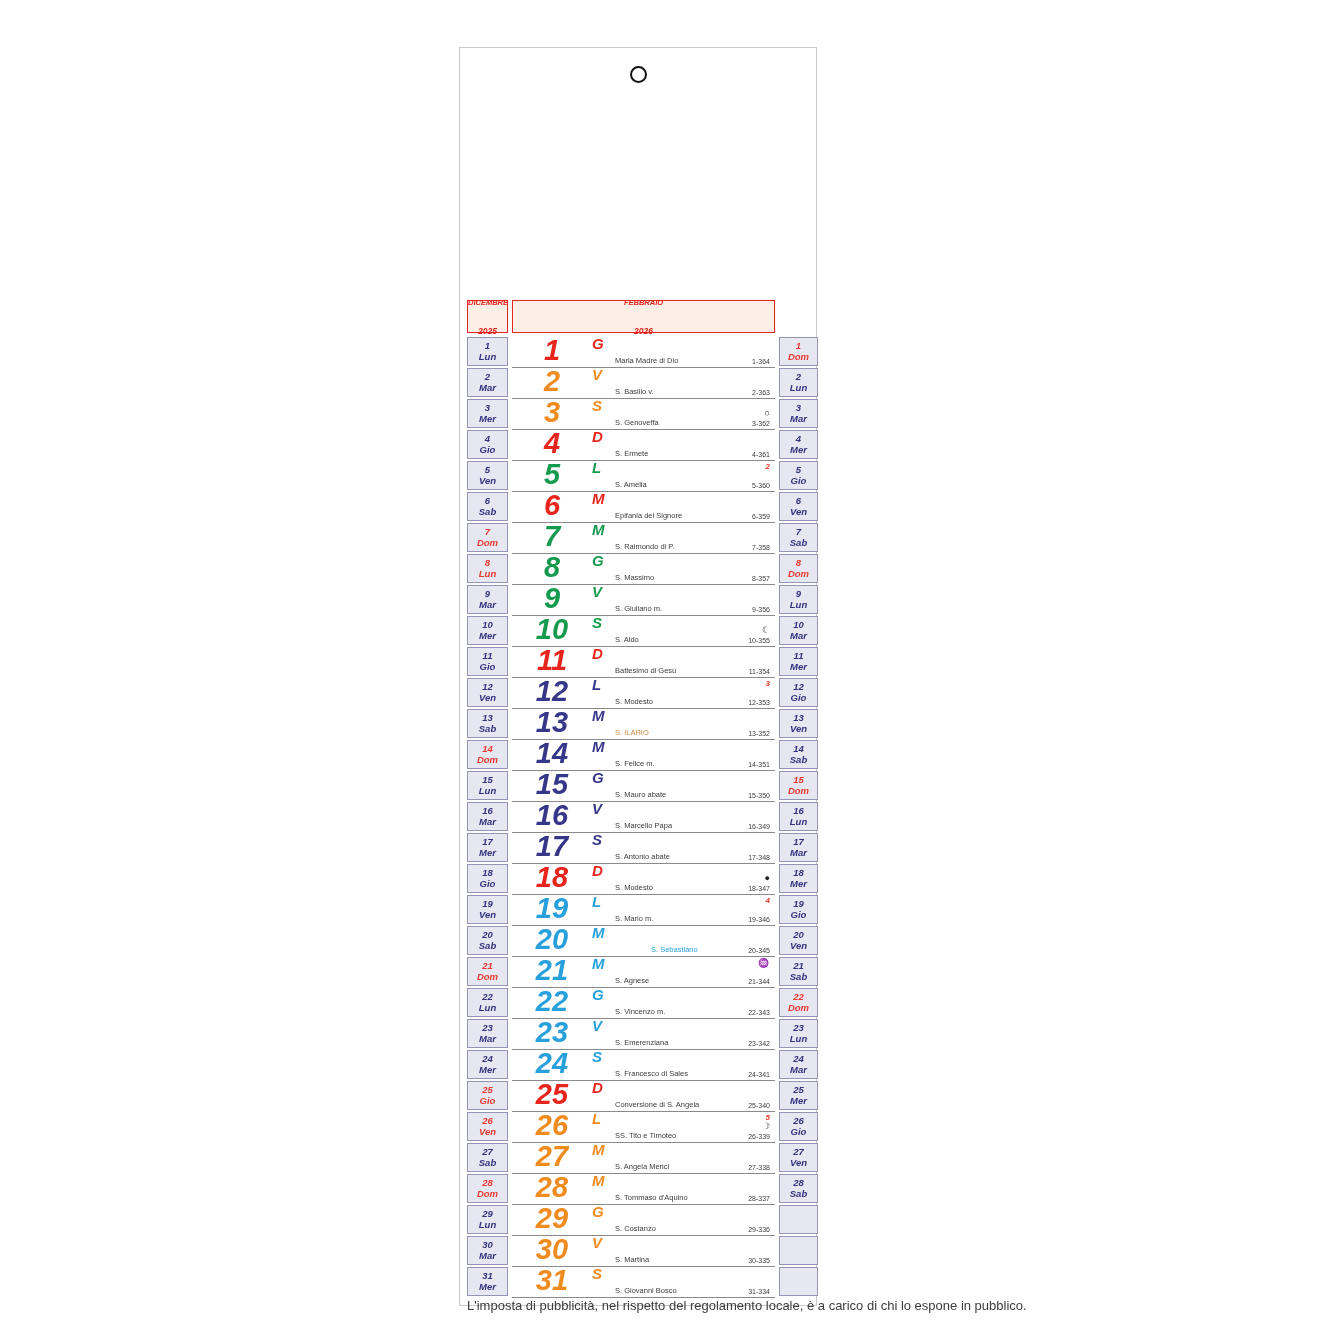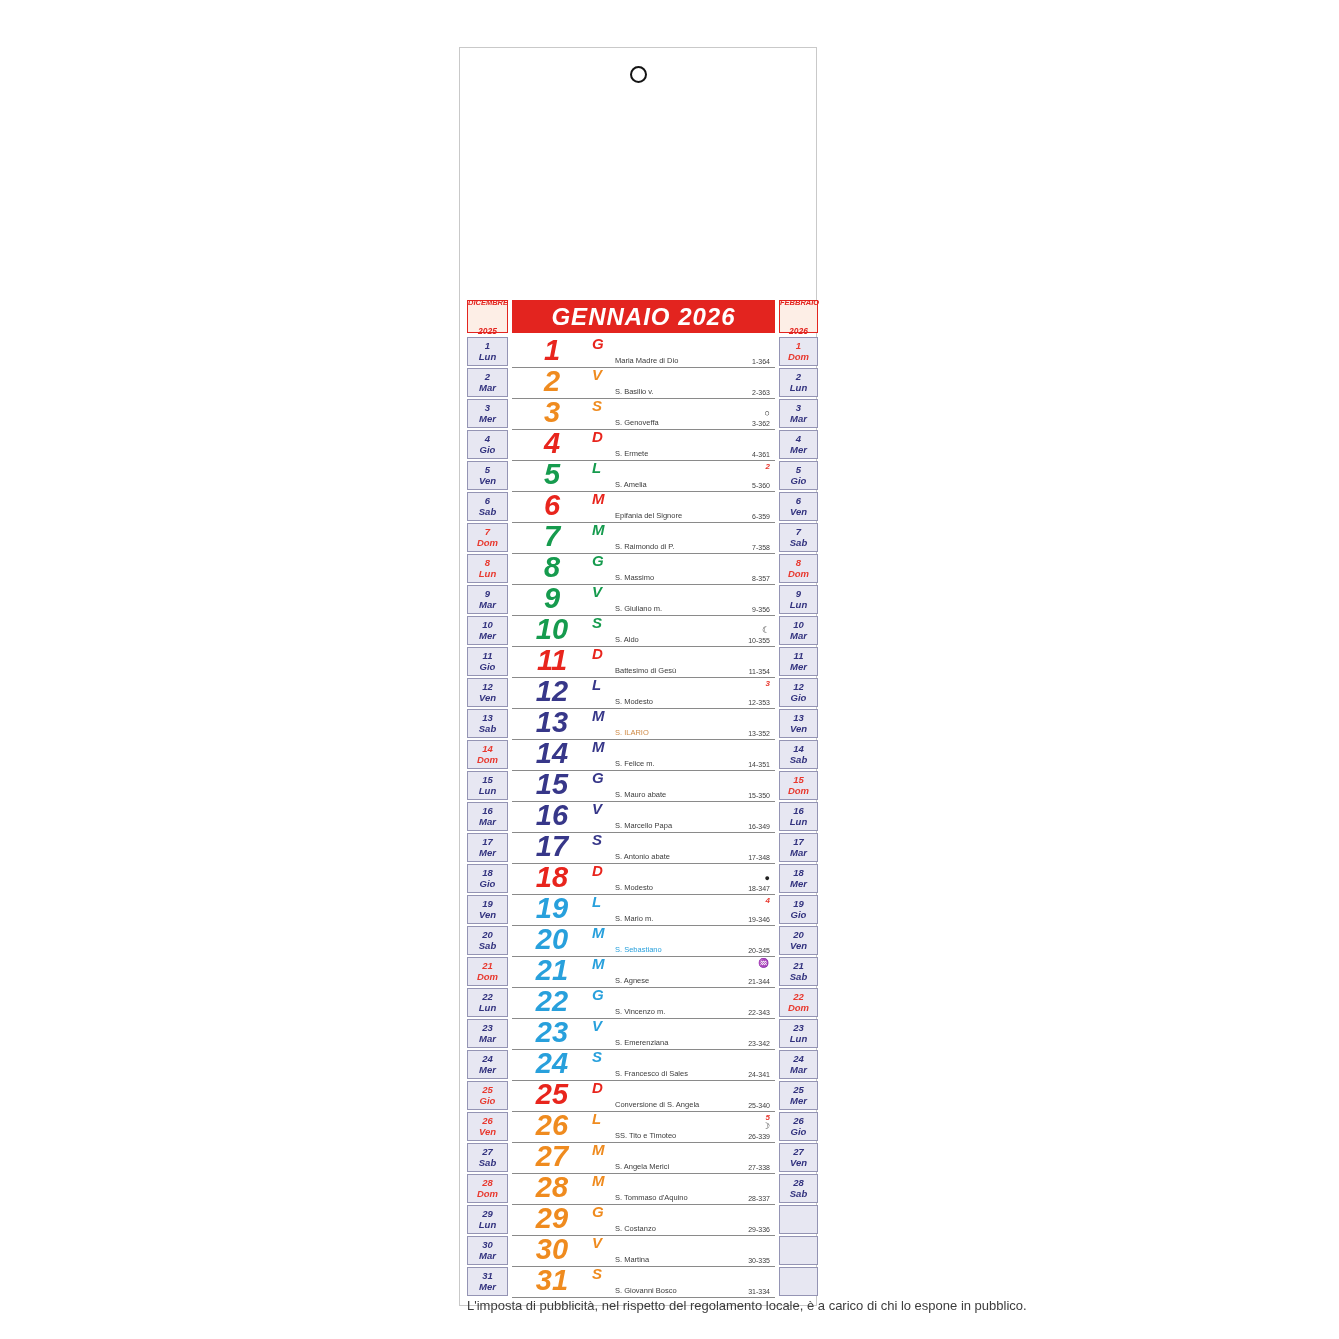--- a/index.html
+++ b/index.html
@@ -75,23 +75,20 @@
 
 <div class="page">
   <div class="hole"></div>
 
   <div class="cal">
     <div class="hdr-row">
       <div class="month-box">
         <span>DICEMBRE</span>
         <span class="yr">2025</span>
       </div>
-      <div class="main-bar">
-        <span>GENNAIO 2026</span>
-      </div>
       <div class="month-box">
         <span>FEBBRAIO</span>
         <span class="yr">2026</span>
       </div>
     </div>
     <div>
         <div class="cal-row">
           <div class="side-cell">
             <div>1</div>
             <div>Lun</div>
@@ -402,21 +399,21 @@
           </div>
         </div>
         <div class="cal-row">
           <div class="side-cell">
             <div>20</div>
             <div>Sab</div>
           </div>
           <div class="main-cell">
             <div class="bignum" style="color: rgb(40, 160, 220);">20</div>
             <div class="dletter" style="color: rgb(40, 160, 220);">M</div>
-            <div class="saint" style="color: rgb(40, 160, 220);">S. Sebastiano</div>
+            <div class="saint" style="color: rgb(40, 160, 220); margin-left: 36px;">S. Sebastiano</div>
             <div class="counter">20-345</div>
           </div>
           <div class="side-cell">
             <div>20</div>
             <div>Ven</div>
           </div>
         </div>
         <div class="cal-row">
           <div class="side-cell hol">
             <div>21</div>

